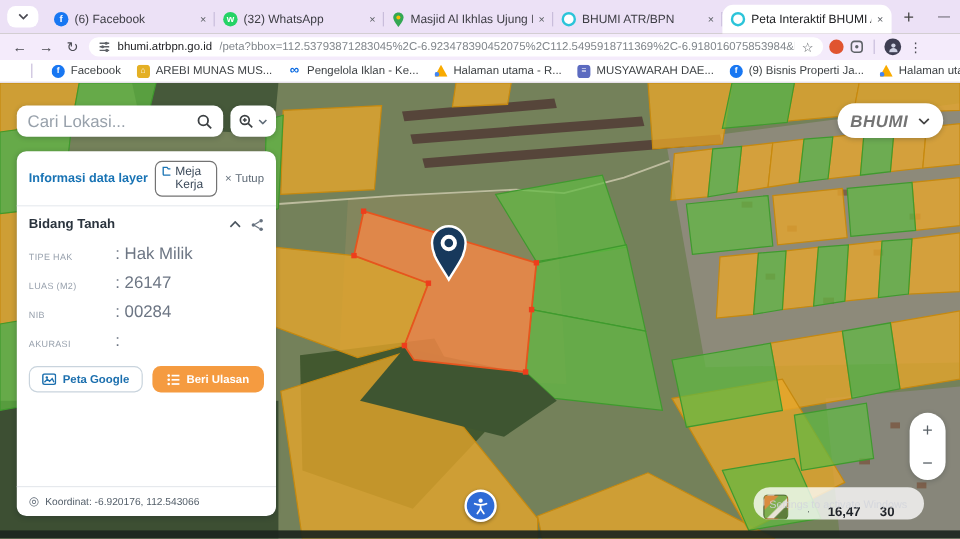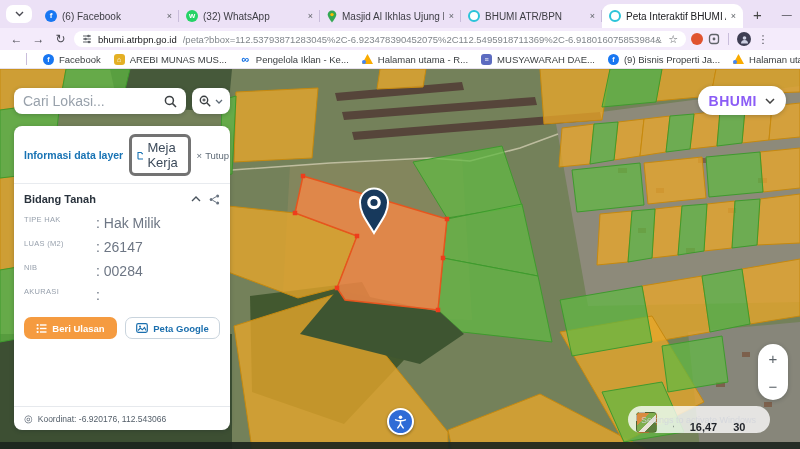--- a/index.html
+++ b/index.html
@@ -49,37 +49,37 @@
 
   .card{position:absolute;background:#fff;border-radius:8px;box-shadow:0 1px 4px rgba(20,30,40,.25);z-index:10}
   .search-card{left:14px;top:19px;width:172px;height:26px;display:flex;align-items:center;padding:0 9px;gap:6px}
   .search-input{border:none;outline:none;flex:1;font-size:14px;color:#333;font-family:"Liberation Sans",sans-serif;min-width:0}
   .search-input::placeholder{color:#98A1AB}
   .zoomsearch{left:192px;top:19px;width:38px;height:26px;display:flex;align-items:center;justify-content:center;gap:4px}
 
   .panel{left:14px;top:57px;width:216px;height:304px;display:flex;flex-direction:column}
   .p-head{display:flex;align-items:center;gap:6px;padding:8px 10px 7px;border-bottom:1px solid #E8EBEF}
   .p-title{font-size:10.5px;font-weight:700;color:#1873B4;flex:1;white-space:nowrap}
-  .chip{display:flex;align-items:center;gap:4px;border:3px solid #737373;border-radius:6px;padding:3px 5px;font-size:13px;color:#3C4A5A}
+  .chip{display:flex;align-items:flex-start;gap:4px;border:1px solid #737373;border-radius:6px;padding:3px 5px;font-size:10px;color:#3C4A5A}
   .tutup{display:flex;align-items:center;gap:3px;font-size:9.5px;color:#5F6B77}
   .p-sec{display:flex;align-items:center;gap:8px;padding:9px 10px 6px}
   .p-sec .t{font-size:11px;font-weight:700;color:#2A333D;flex:1}
-  .kv{display:flex;padding:4px 10px;align-items:flex-start}
+  .kv{display:flex;padding:4px 10px;align-items:flex-end}
   .kv .k{width:72px;font-size:7.5px;color:#98A1AD;letter-spacing:.3px;flex:0 0 auto}
   .kv .v{font-size:14px;color:#6D7684}
   .btnrow{display:flex;gap:8px;margin:10px 10px 0}
   .btn{height:22px;border-radius:7px;display:flex;align-items:center;justify-content:center;gap:5px;font-size:9.5px;font-weight:700;flex:1}
   .btn-pg{border:1px solid #C9D4DD;color:#1B6FAE;background:#fff}
   .btn-bu{background:#F59B40;color:#fff}
   .btn-kol{margin:8px 10px 0;height:22px;border:1px solid #9FB8CC;border-radius:8px;display:flex;align-items:center;justify-content:center;font-size:9.5px;font-weight:700;color:#2D5F84;background:#fff}
   .p-foot{margin-top:auto;border-top:1px solid #E6E9ED;padding:6px 10px;display:flex;align-items:center;gap:5px;font-size:8.5px;color:#535E69}
   .p-foot .tgt{font-size:10px;color:#5A6572}
 
   .bhumi{position:absolute;right:14px;top:17px;height:29px;background:#fff;border-radius:15px;display:flex;align-items:center;gap:8px;padding:0 11px;z-index:10;box-shadow:0 1px 4px rgba(20,30,40,.25)}
-  .bhumi .logo{font-size:14px;font-weight:800;letter-spacing:.5px;color:#8b5cf6}
+  .bhumi .logo{font-size:14px;font-weight:800;font-style:italic;letter-spacing:.5px;color:#737373}
 
   .zoomctl{position:absolute;left:758px;top:275px;width:30px;height:56px;background:#fff;border-radius:15px;z-index:10;display:flex;flex-direction:column;align-items:center;justify-content:space-around;box-shadow:0 1px 4px rgba(20,30,40,.25)}
   .zoomctl .zb{font-size:15px;color:#5A6268;line-height:1}
 
   .a11y{position:absolute;left:387px;top:339px;width:27px;height:27px;border-radius:50%;background:#2E6BD6;border:2px solid #fff;z-index:6;display:flex;align-items:center;justify-content:center;box-shadow:0 1px 3px rgba(0,0,0,.4)}
 
   .statuspill{position:absolute;left:628px;top:337px;width:142px;height:27px;background:rgba(255,255,255,.78);border-radius:14px;z-index:5;display:flex;align-items:flex-end;gap:16px;padding:0 8px}
   .thumb{width:21px;height:21px;border-radius:4px;flex:0 0 auto;background:linear-gradient(135deg,#D98C3F 0 32%,#7FAE4E 32% 55%,#E8E3D6 55% 70%,#5D7D3C 70%);border:1px solid rgba(0,0,0,.2)}
   .num{font-size:11px;font-weight:700;color:#1F2329}
   .wm{position:absolute;z-index:6;pointer-events:none;white-space:nowrap}
@@ -367,41 +367,41 @@
       </div>
       <div class="kv">
         <span class="k">NIB</span>
         <span class="v">: 00284</span>
       </div>
       <div class="kv">
         <span class="k">AKURASI</span>
         <span class="v">:</span>
       </div>
       <div class="btnrow">
+        <div class="btn btn-pg">
+          <svg width="12" height="10">
+              <rect x="0.7" y="0.7" width="10.6" height="8.6" rx="1.5" fill="none" stroke="#1B6FAE" stroke-width="1.2"></rect>
+              <circle cx="4" cy="3.6" r="1" fill="#1B6FAE"></circle>
+              <path d="M2 7.5 L4.5 5 L6.3 6.8 L8.5 4.5 L10 7.5" fill="none" stroke="#1B6FAE" stroke-width="1.1"></path>
+            </svg>
+          <span>Peta Google</span>
+        </div>
         <div class="btn btn-bu">
           <svg width="11" height="11">
               <g fill="#fff">
                 <circle cx="1.6" cy="2" r="1.1"></circle>
                 <circle cx="1.6" cy="5.5" r="1.1"></circle>
                 <circle cx="1.6" cy="9" r="1.1"></circle>
                 <rect x="4" y="1.3" width="6.5" height="1.4"></rect>
                 <rect x="4" y="4.8" width="6.5" height="1.4"></rect>
                 <rect x="4" y="8.3" width="6.5" height="1.4"></rect>
               </g>
             </svg>
           <span>Beri Ulasan</span>
         </div>
-        <div class="btn btn-pg">
-          <svg width="12" height="10">
-              <rect x="0.7" y="0.7" width="10.6" height="8.6" rx="1.5" fill="none" stroke="#1B6FAE" stroke-width="1.2"></rect>
-              <circle cx="4" cy="3.6" r="1" fill="#1B6FAE"></circle>
-              <path d="M2 7.5 L4.5 5 L6.3 6.8 L8.5 4.5 L10 7.5" fill="none" stroke="#1B6FAE" stroke-width="1.1"></path>
-            </svg>
-          <span>Peta Google</span>
-        </div>
       </div>
       <div class="p-foot">
         <span class="tgt">◎</span>
         <span>Koordinat: -6.920176, 112.543066</span>
       </div>
     </div>
 
     <div class="bhumi">
       <span class="logo">BHUMI</span>
       <svg width="10" height="6">

